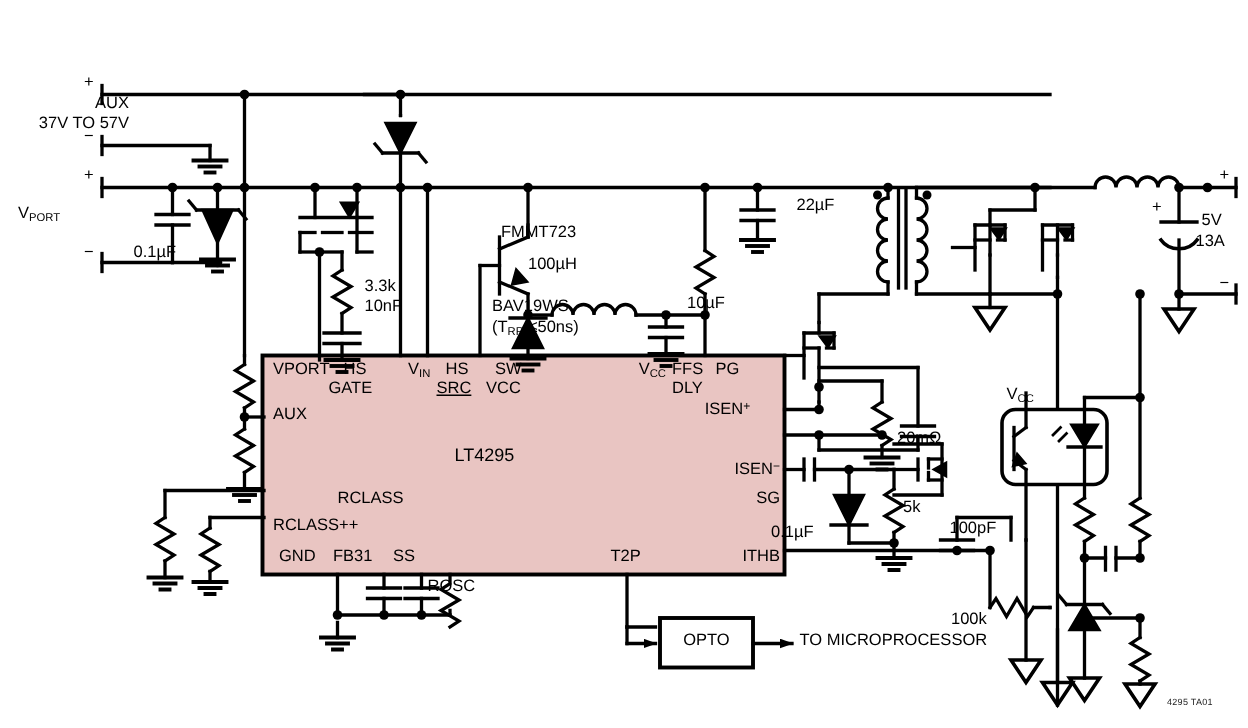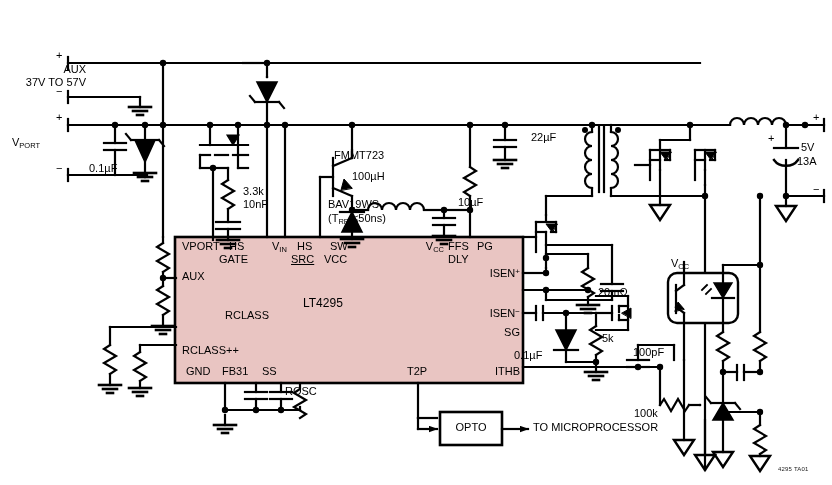--- a/index.html
+++ b/index.html
@@ -462,33 +462,33 @@
 
   <div class="lbl pin" style="left:182px;top:241px;">VPORT</div>
   <div class="lbl pin" style="left:229px;top:241px;">HS</div>
   <div class="lbl pin" style="left:219px;top:254px;">GATE</div>
   <div class="lbl pin" style="left:272px;top:241px;"><span>V</span><span class="sub">IN</span></div>
   <div class="lbl pin" style="left:297px;top:241px;">HS</div>
   <div class="lbl pin" style="left:291px;top:254px;text-decoration:underline;">SRC</div>
   <div class="lbl pin" style="left:330px;top:241px;">SW</div>
   <div class="lbl pin" style="left:324px;top:254px;">VCC</div>
   <div class="lbl pin" style="left:182px;top:271px;">AUX</div>
-  <div class="lbl pin" style="left:182px;top:310px;padding-left:43px;">RCLASS</div>
+  <div class="lbl pin" style="left:182px;top:327px;padding-left:43px;">RCLASS</div>
   <div class="lbl pin" style="left:182px;top:345px;">RCLASS++</div>
   <div class="lbl pin" style="left:186px;top:366px;">GND</div>
   <div class="lbl pin" style="left:222px;top:366px;">FB31</div>
   <div class="lbl pin" style="left:262px;top:366px;text-align:right;">SS</div>
   <div class="lbl pin" style="left:285px;top:386px;">ROSC</div>
   <div class="lbl pin" style="left:407px;top:366px;">T2P</div>
 
   <div class="lbl pin rt" style="left:400px;top:241px;width:44px;"><span>V</span><span class="sub">CC</span></div>
   <div class="lbl pin" style="left:448px;top:241px;">FFS</div>
   <div class="lbl pin" style="left:477px;top:241px;">PG</div>
   <div class="lbl pin" style="left:448px;top:254px;">DLY</div>
-  <div class="lbl pin rt" style="left:450px;top:268px;width:70px;"><span>ISEN</span><span class="sup">+</span></div>
+  <div class="lbl pin rt" style="left:450px;top:268px;width:70px;text-align:center;"><span>ISEN</span><span class="sup">+</span></div>
   <div class="lbl pin rt" style="left:450px;top:308px;width:70px;"><span>ISEN</span><span class="sup">−</span></div>
   <div class="lbl pin rt" style="left:450px;top:327px;width:70px;">SG</div>
   <div class="lbl pin rt" style="left:450px;top:366px;width:70px;">ITHB</div>
 
   <div class="lbl" style="left:303px;top:298px;font-size:12px;">LT4295</div>
 
   <div class="lbl tiny" style="left:778px;top:464px;">4295 TA01</div>
 
 </div>
 

